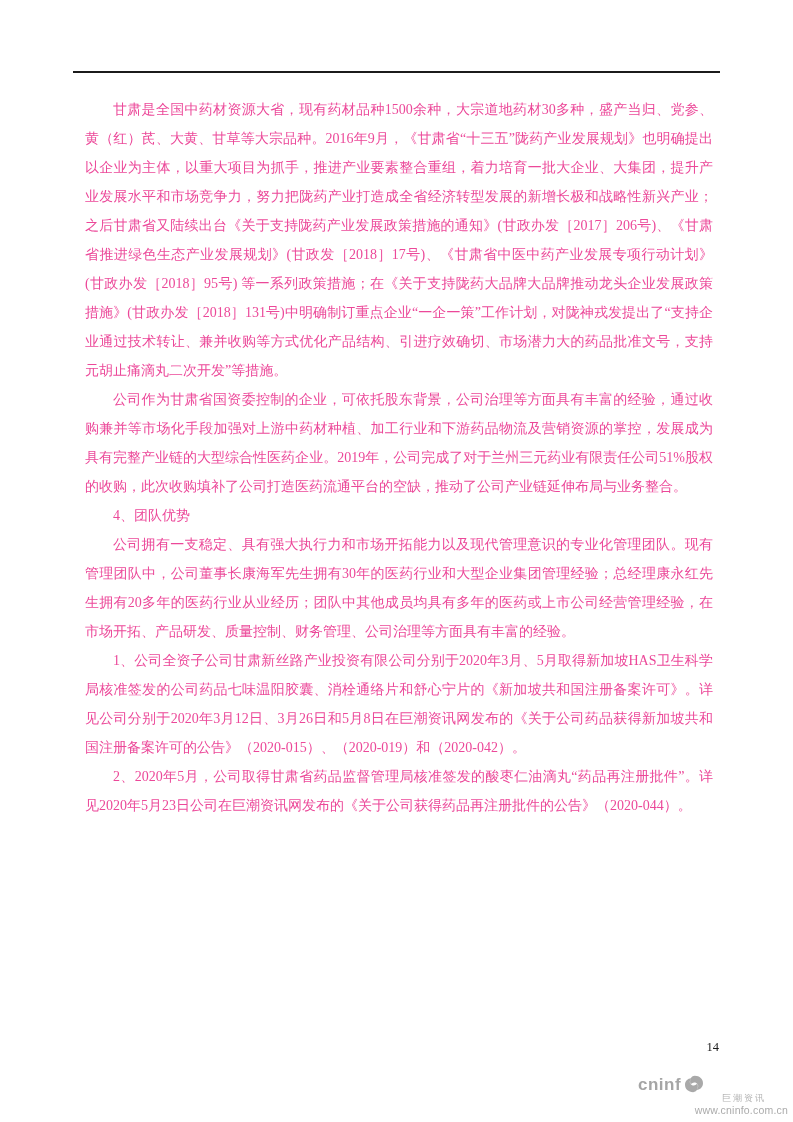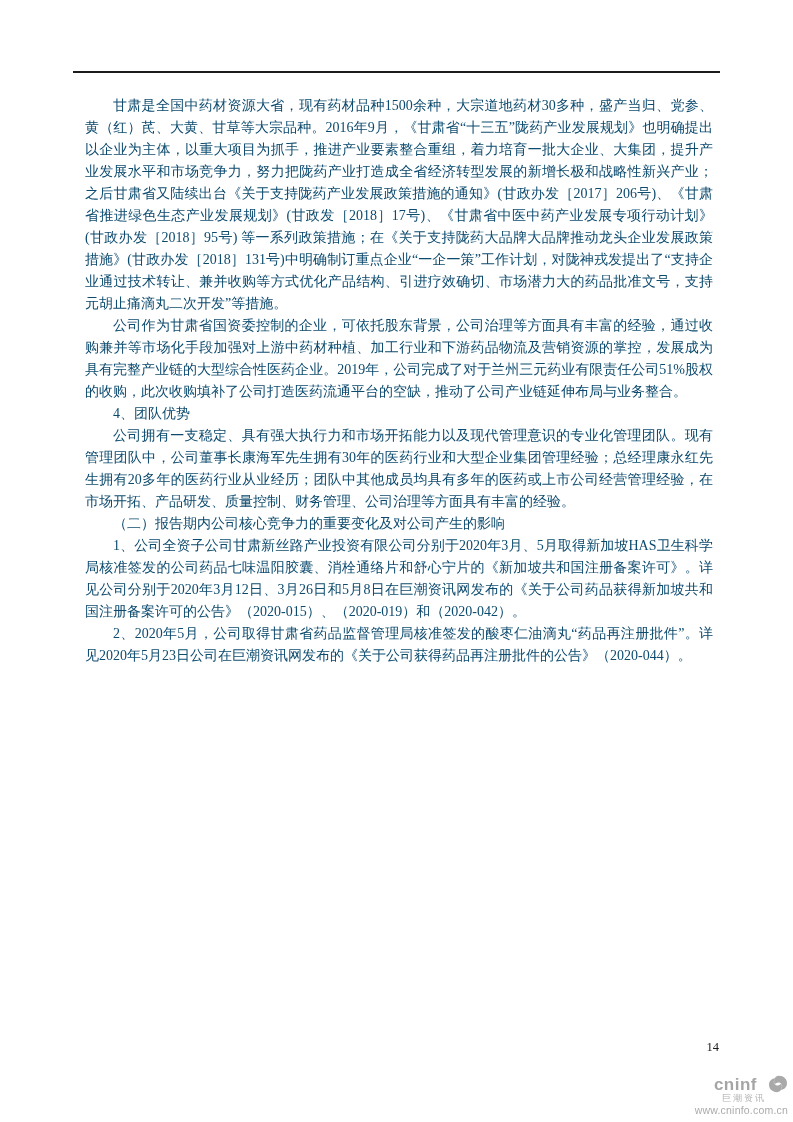--- a/index.html
+++ b/index.html
@@ -26,23 +26,23 @@
     top: 71px; left: 73px; right: 73px;
     height: 2px;
     background: #1b1b1b;
   }
 
   .body-text {
     position: absolute;
     top: 95px; left: 85px;
     width: 628px;
     font-size: 14px;
-    line-height: 22px;
+    line-height: 29px;
     text-align: justify;
-    color: #0c4a6e;
+    color: #ec4899;
   }
   .body-text p {
     margin: 0;
     text-indent: 2em;
     word-break: break-all;
   }
 
   .page-number {
     position: absolute;
     top: 1040px; right: 74px;
@@ -55,22 +55,21 @@
     top: 1075px; right: 5px;
     width: 150px;
     color: #a9a9a9;
     font-family: "Liberation Sans", "DejaVu Sans", sans-serif;
     text-align: right;
     line-height: 1;
   }
   .logo-row {
     display: flex;
     align-items: center;
-    justify-content: flex-end;
-    gap: 11px;
+    gap: 3px;
   }
   .logo-name {
     font-weight: bold;
     font-size: 17px;
     letter-spacing: 0.5px;
     color: #a5a5a5;
   }
   .swirl { width: 20px; height: 18px; display: inline-block; }
   .logo-cn {
     font-size: 9px;
@@ -90,21 +89,20 @@
 
 <div class="page">
 
   <div class="header-rule"></div>
 
   <div class="body-text">
     <p>甘肃是全国中药材资源大省，现有药材品种1500余种，大宗道地药材30多种，盛产当归、党参、黄（红）芪、大黄、甘草等大宗品种。2016年9月，《甘肃省“十三五”陇药产业发展规划》也明确提出以企业为主体，以重大项目为抓手，推进产业要素整合重组，着力培育一批大企业、大集团，提升产业发展水平和市场竞争力，努力把陇药产业打造成全省经济转型发展的新增长极和战略性新兴产业；之后甘肃省又陆续出台《关于支持陇药产业发展政策措施的通知》(甘政办发［2017］206号)、《甘肃省推进绿色生态产业发展规划》(甘政发［2018］17号)、《甘肃省中医中药产业发展专项行动计划》(甘政办发［2018］95号) 等一系列政策措施；在《关于支持陇药大品牌大品牌推动龙头企业发展政策措施》(甘政办发［2018］131号)中明确制订重点企业“一企一策”工作计划，对陇神戎发提出了“支持企业通过技术转让、兼并收购等方式优化产品结构、引进疗效确切、市场潜力大的药品批准文号，支持元胡止痛滴丸二次开发”等措施。</p>
     <p>公司作为甘肃省国资委控制的企业，可依托股东背景，公司治理等方面具有丰富的经验，通过收购兼并等市场化手段加强对上游中药材种植、加工行业和下游药品物流及营销资源的掌控，发展成为具有完整产业链的大型综合性医药企业。2019年，公司完成了对于兰州三元药业有限责任公司51%股权的收购，此次收购填补了公司打造医药流通平台的空缺，推动了公司产业链延伸布局与业务整合。</p>
     <p>4、团队优势</p>
     <p>公司拥有一支稳定、具有强大执行力和市场开拓能力以及现代管理意识的专业化管理团队。现有管理团队中，公司董事长康海军先生拥有30年的医药行业和大型企业集团管理经验；总经理康永红先生拥有20多年的医药行业从业经历；团队中其他成员均具有多年的医药或上市公司经营管理经验，在市场开拓、产品研发、质量控制、财务管理、公司治理等方面具有丰富的经验。</p>
-    <p>（二）报告期内公司核心竞争力的重要变化及对公司产生的影响</p>
     <p>1、公司全资子公司甘肃新丝路产业投资有限公司分别于2020年3月、5月取得新加坡HAS卫生科学局核准签发的公司药品七味温阳胶囊、消栓通络片和舒心宁片的《新加坡共和国注册备案许可》。详见公司分别于2020年3月12日、3月26日和5月8日在巨潮资讯网发布的《关于公司药品获得新加坡共和国注册备案许可的公告》（2020-015）、（2020-019）和（2020-042）。</p>
     <p>2、2020年5月，公司取得甘肃省药品监督管理局核准签发的酸枣仁油滴丸“药品再注册批件”。详见2020年5月23日公司在巨潮资讯网发布的《关于公司获得药品再注册批件的公告》（2020-044）。</p>
   </div>
 
   <div class="page-number">14</div>
 
   <div class="logo">
     <div class="logo-row">
       <span class="logo-name">cninf</span>
       <span class="swirl">

